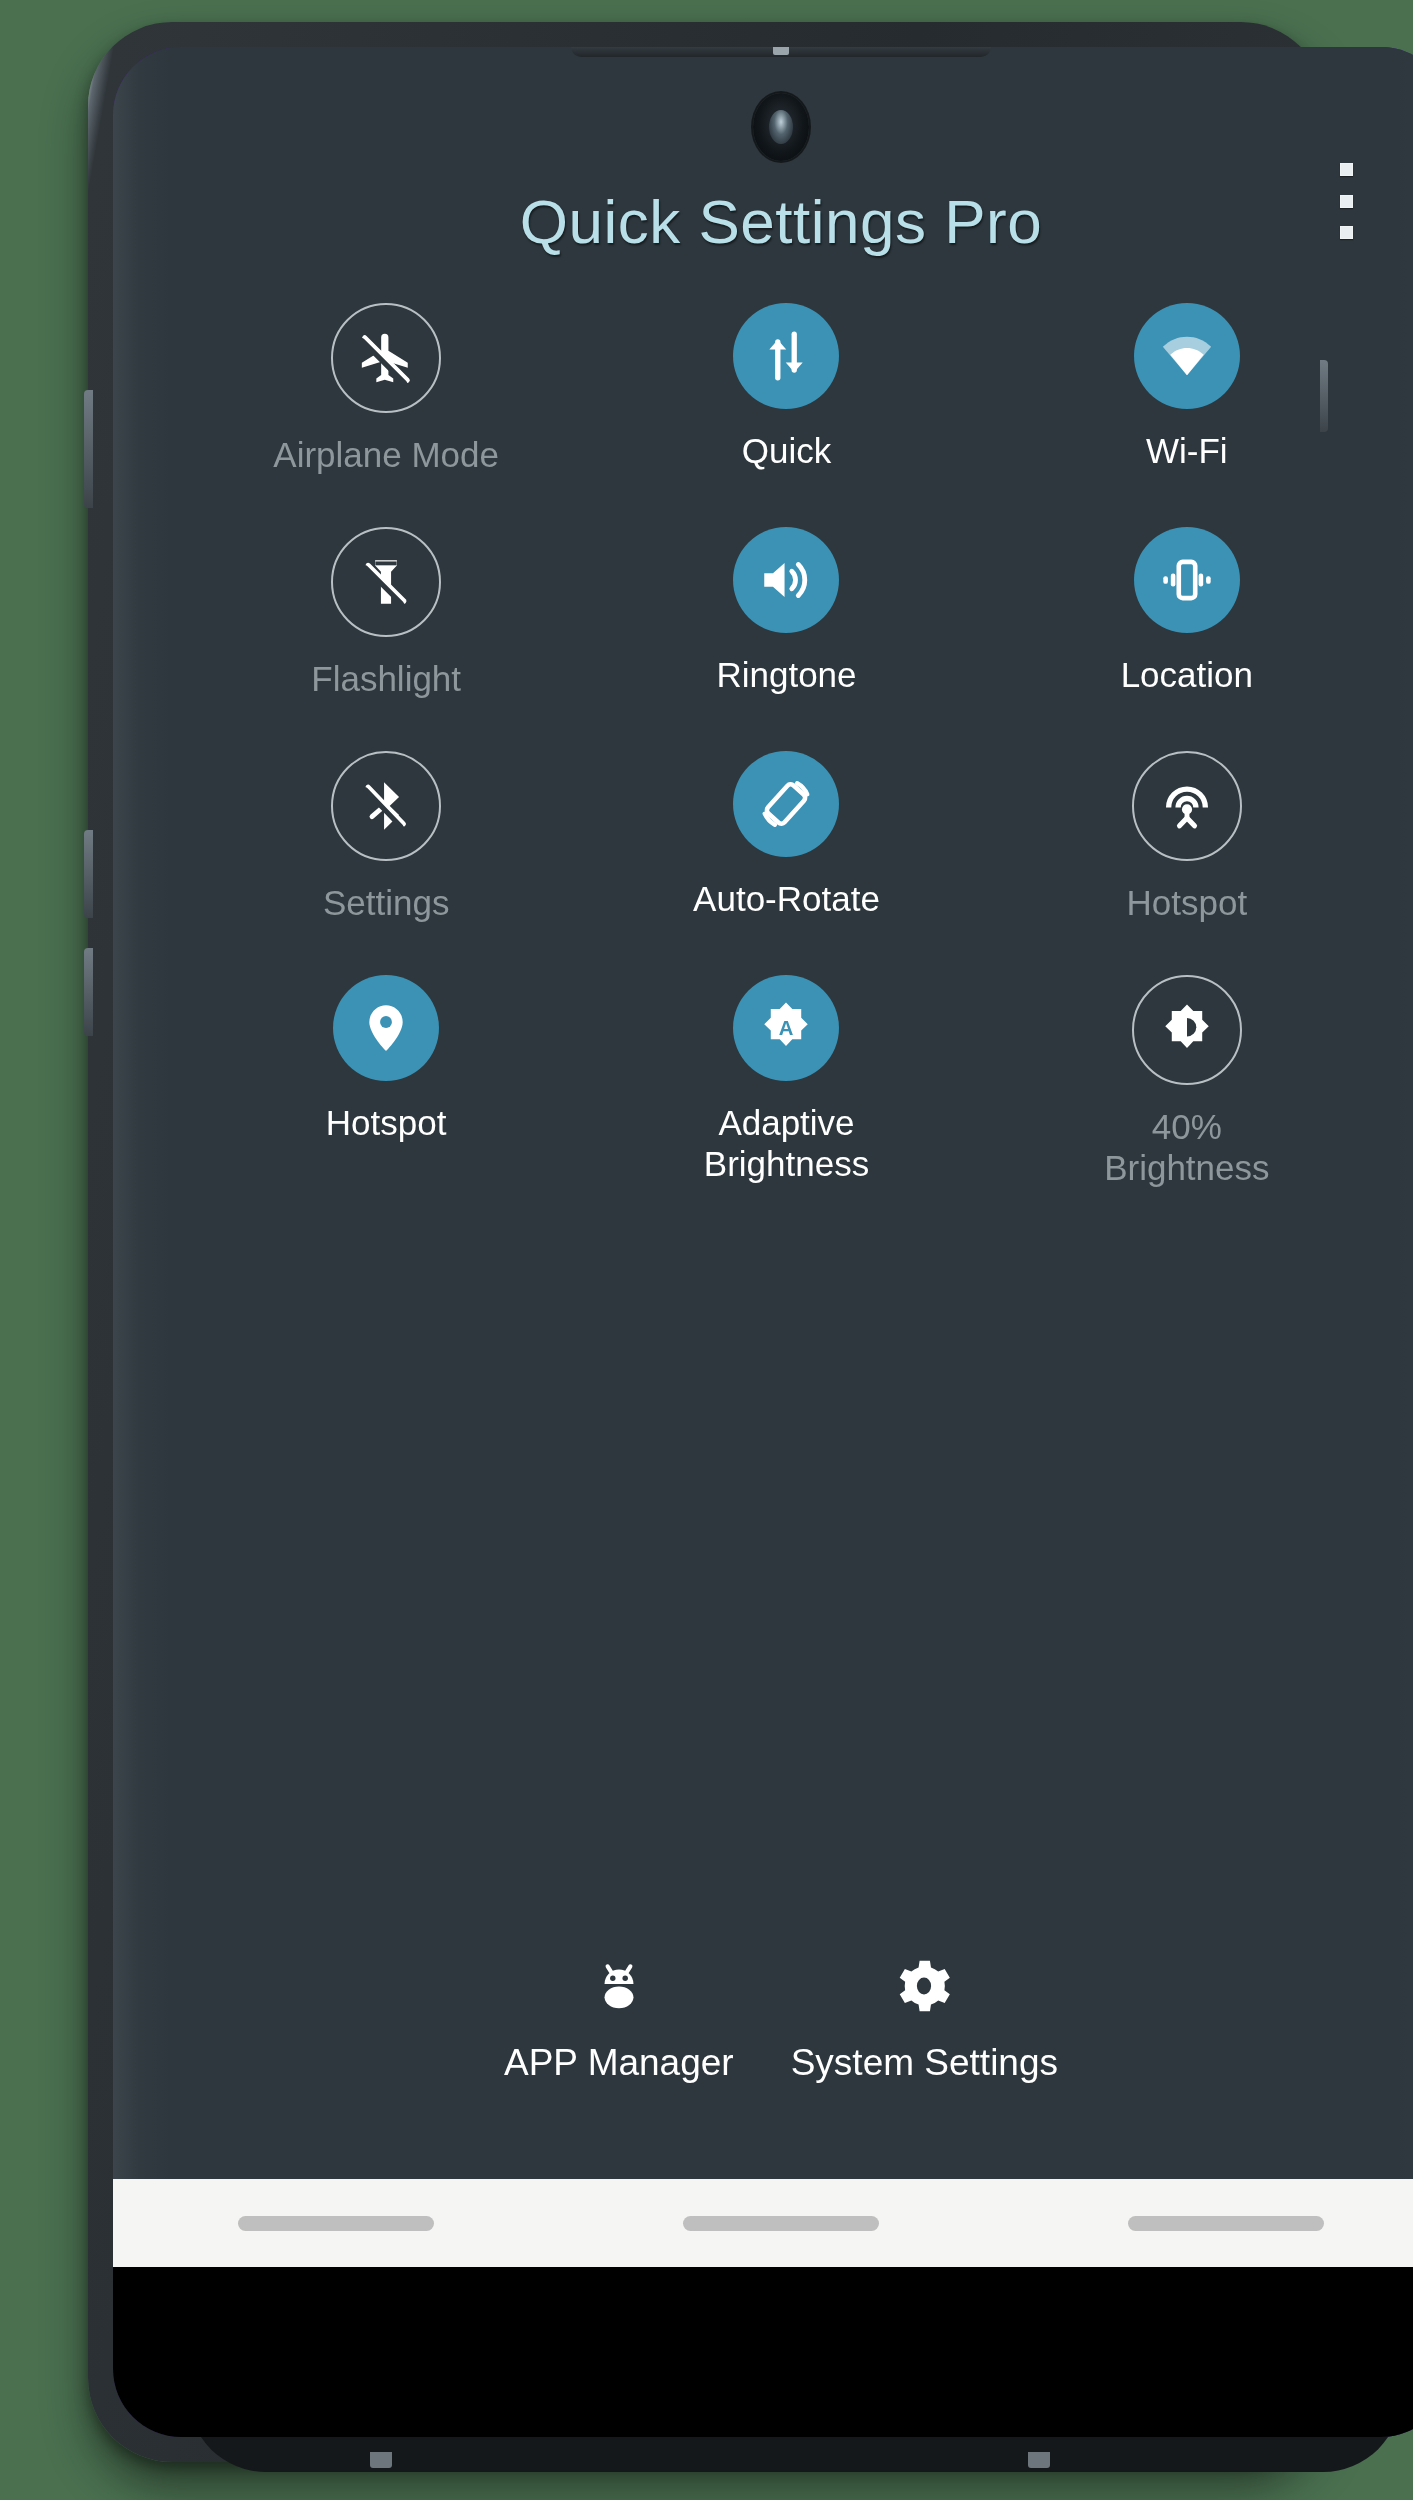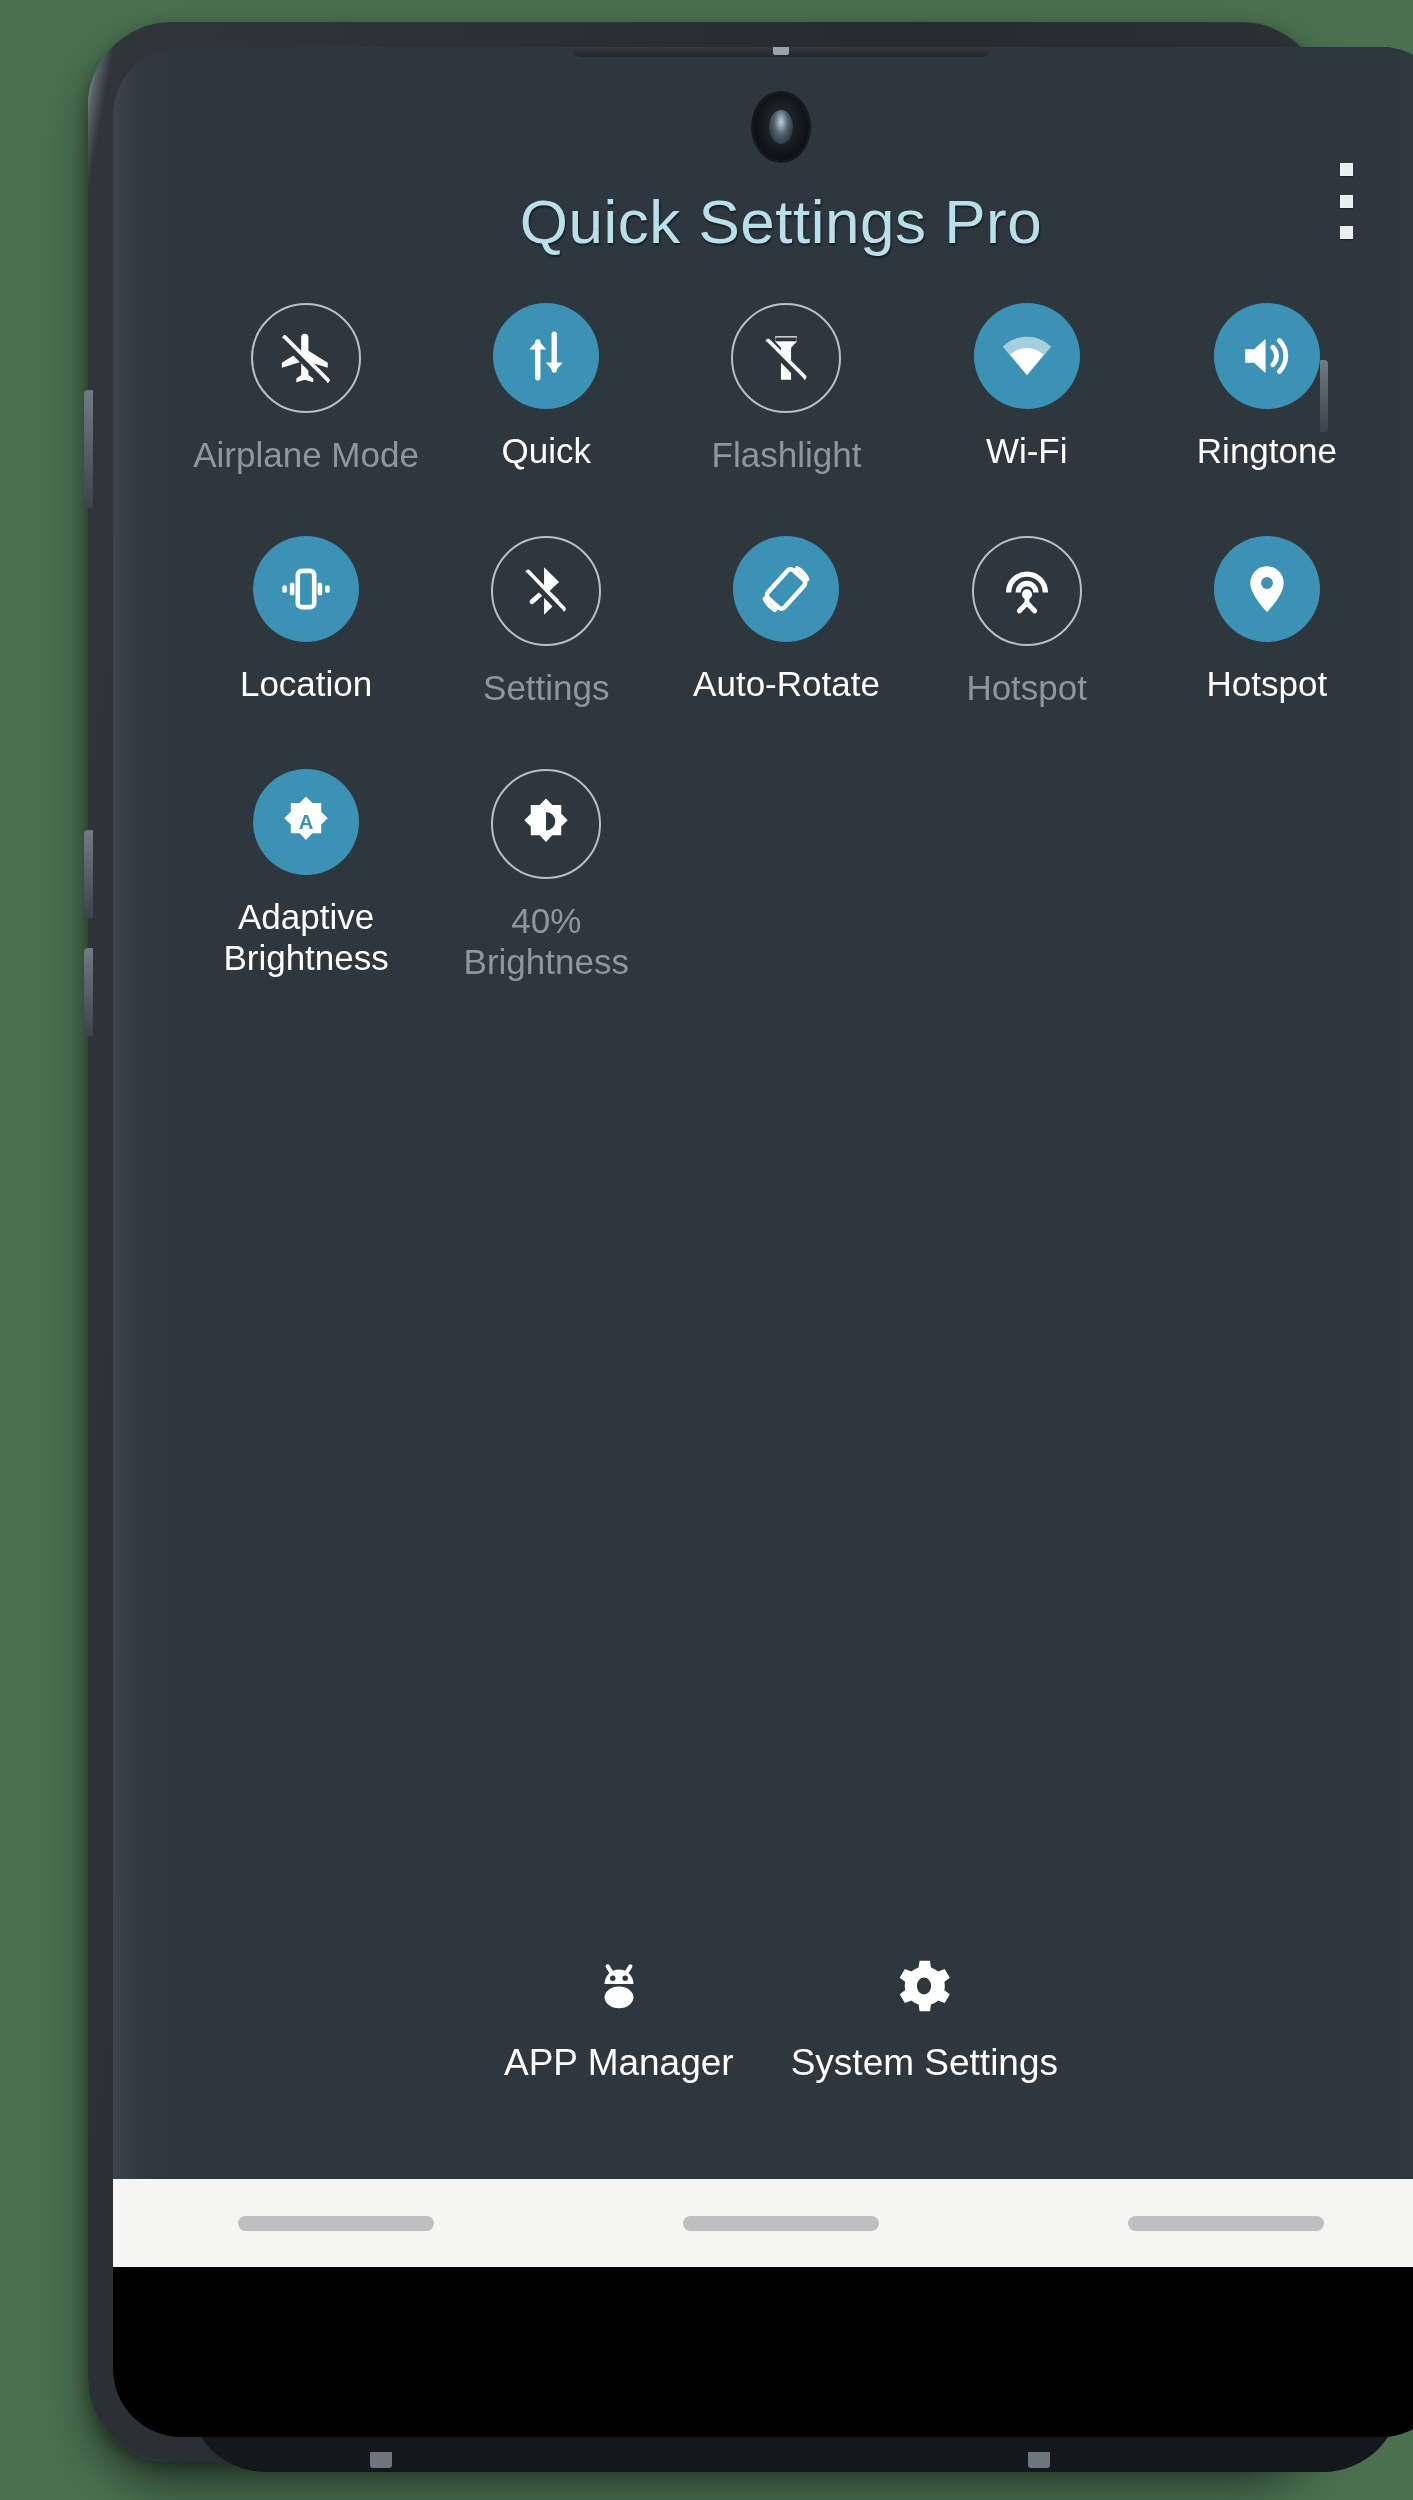--- a/index.html
+++ b/index.html
@@ -147,22 +147,22 @@
     color: #b9dfe9;
     text-shadow: 1px 2px 2px rgba(0,0,0,0.5);
   }
 
   #tile-grid {
     position: absolute;
     left: 73px;
     right: 62px;
     top: 256px;
     display: grid;
-    grid-template-columns: repeat(5, 1fr);
-    row-gap: 9px;
+    grid-template-columns: repeat(3, 1fr);
+    row-gap: 0px;
   }
   .tile {
     height: 224px;
     display: flex;
     flex-direction: column;
     align-items: center;
     cursor: pointer;
     user-select: none;
   }
   .tile-circle {
@@ -314,39 +314,39 @@
           <div class="tile-circle">
             <svg width="58" height="58" viewBox="0 0 24 24" fill="none">
               <path d="M8.6 21V6.2" stroke="#ffffff" stroke-width="2.2" stroke-linecap="round"></path>
               <path d="M5.1 9.3 L8.6 5.3 L12.1 9.3 Z" fill="#ffffff"></path>
               <path d="M15.4 3v14.8" stroke="#ffffff" stroke-width="2.2" stroke-linecap="round"></path>
               <path d="M11.9 14.7 L15.4 18.7 L18.9 14.7 Z" fill="#ffffff"></path>
             </svg>
           </div>
           <div class="tile-label">Quick</div>
         </div>
+        <div class="tile on">
+          <div class="tile-circle">
+            <svg width="58" height="58" viewBox="0 0 24 24" fill="none">
+              <path d="M2 8.2 C5 5.3 8.4 4 12 4 s7 1.3 10 4.2 L12 20 Z" fill="#ffffff" opacity="0.55"></path>
+              <path d="M5.1 11.5 C7.1 9.6 9.5 8.7 12 8.7 s4.9 0.9 6.9 2.8 L12 20 Z" fill="#ffffff"></path>
+            </svg>
+          </div>
+          <div class="tile-label">Wi-Fi</div>
+        </div>
         <div class="tile off">
           <div class="tile-circle">
             <svg width="58" height="58" viewBox="0 0 24 24" fill="none">
               <path d="M7.5 3h9v2.2l-2.4 2.6V21h-4.2V7.8L7.5 5.2V3z" fill="#ffffff"></path>
               <path d="M7.6 4.3 H16.4" stroke="#2d373d" stroke-width="1.6"></path>
               <path d="M4.6 5.1 L19.4 19.9" stroke="#ffffff" stroke-width="2.1" stroke-linecap="round"></path>
               <path d="M3.6 6.2 L18.4 21.0" stroke="#2d373d" stroke-width="2.1" stroke-linecap="round"></path>
             </svg>
           </div>
           <div class="tile-label">Flashlight</div>
-        </div>
-        <div class="tile on">
-          <div class="tile-circle">
-            <svg width="58" height="58" viewBox="0 0 24 24" fill="none">
-              <path d="M2 8.2 C5 5.3 8.4 4 12 4 s7 1.3 10 4.2 L12 20 Z" fill="#ffffff" opacity="0.55"></path>
-              <path d="M5.1 11.5 C7.1 9.6 9.5 8.7 12 8.7 s4.9 0.9 6.9 2.8 L12 20 Z" fill="#ffffff"></path>
-            </svg>
-          </div>
-          <div class="tile-label">Wi-Fi</div>
         </div>
         <div class="tile on">
           <div class="tile-circle">
             <svg width="58" height="58" viewBox="0 0 24 24" fill="none">
               <path d="M3 9.2h3.6L11.4 5v14L6.6 14.8H3z" fill="#ffffff"></path>
               <path d="M14.4 8.4 a5 5 0 0 1 0 7.2" stroke="#ffffff" stroke-width="2" stroke-linecap="round"></path>
               <path d="M17.1 5.6 a9 9 0 0 1 0 12.8" stroke="#ffffff" stroke-width="2" stroke-linecap="round"></path>
             </svg>
           </div>
           <div class="tile-label">Ringtone</div>

